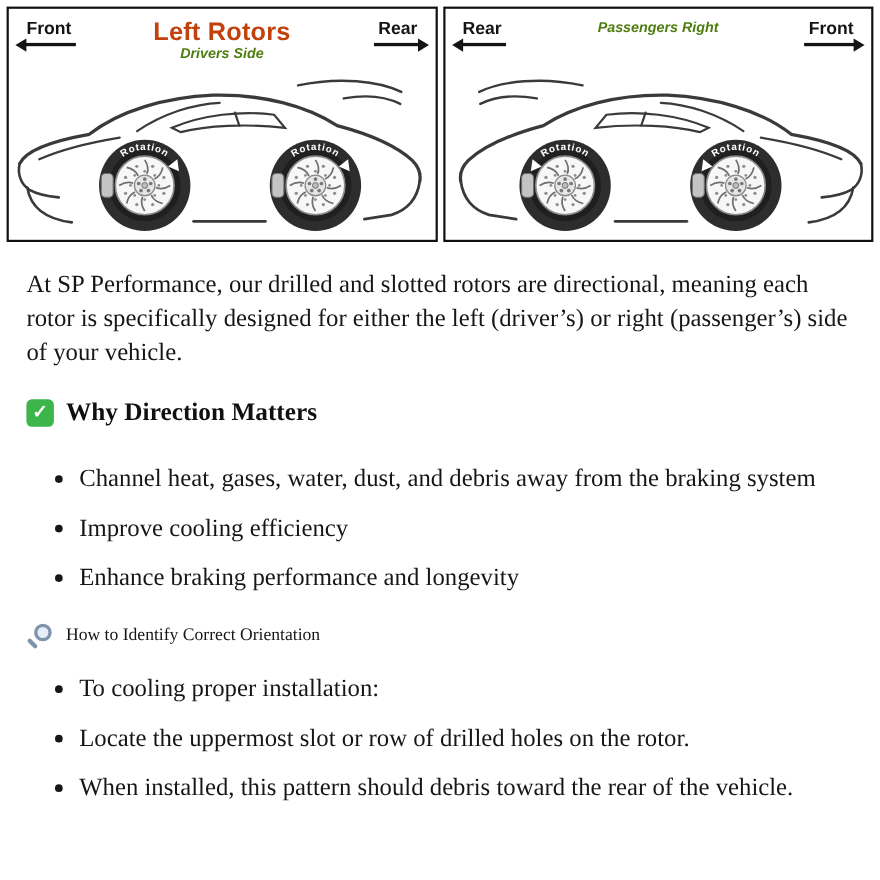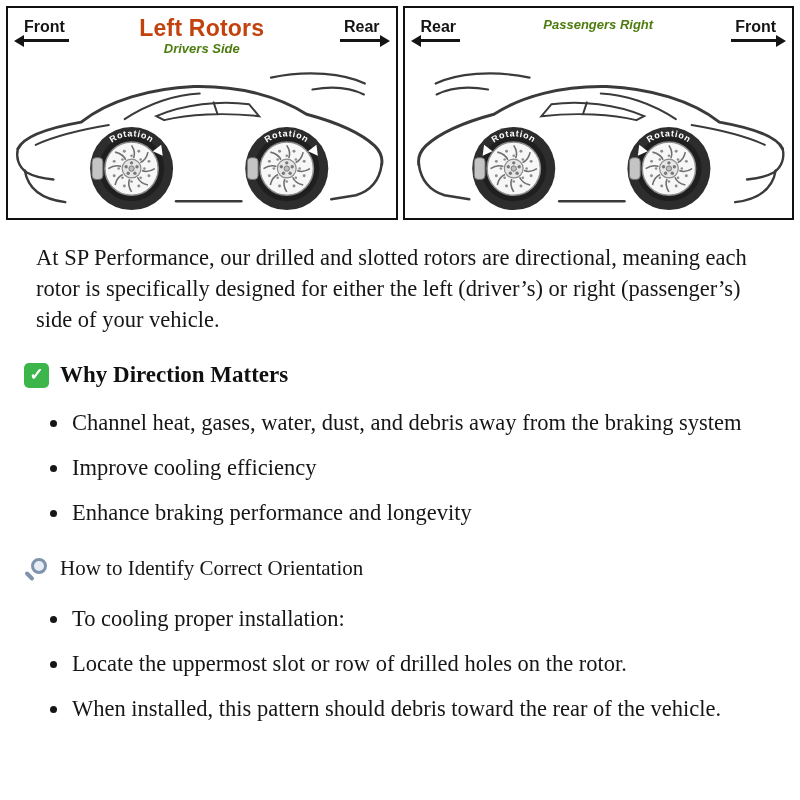--- a/index.html
+++ b/index.html
@@ -31,27 +31,27 @@
     content:""; position:absolute; right:-12px; bottom:-8px;
     border:6px solid transparent; border-left:10px solid #141414;
   }
   .panel-titles { text-align:center; line-height:1.05; }
   .panel-title { font-weight:700; font-size:23px; letter-spacing:0.2px; color:#c2410c; }
   .panel-subtitle { font-weight:700; font-style:italic; font-size:13px; margin-top:2px; color:#4d7c0f; }
   .car-svg { display:block; width:100%; height:160px; }
 
   
   .content { padding:16px 28px 0 24px; font-size:22.5px; line-height:1.38; }
-  .content p { margin:6px 0 16px 12px; }
+  .content p { margin:6px 0 16px 0; }
   .content h2 {
-    font-size:23px; font-weight:700; margin:24px 0 16px 0;
+    font-size:23px; font-weight:700; margin:24px 0 28px 0;
     display:flex; align-items:center; gap:11px; color:#101010;
   }
   .content h3 {
-    font-size:21px; font-weight:400; margin:26px 0 20px 0;
+    font-size:16px; font-weight:400; margin:26px 0 20px 0;
     display:flex; align-items:center; gap:12px; color:#161616;
   }
   .content ul { margin:0 0 20px 0; padding-left:46px; }
   .content li { margin:14px 0; padding-left:2px; }
 
   
   .check-icon {
     display:inline-flex; width:25px; height:25px; border-radius:5px;
     background:#3cb54a; color:#fff; align-items:center; justify-content:center;
     font-family:"Liberation Sans", sans-serif; font-size:17px; font-weight:700;

